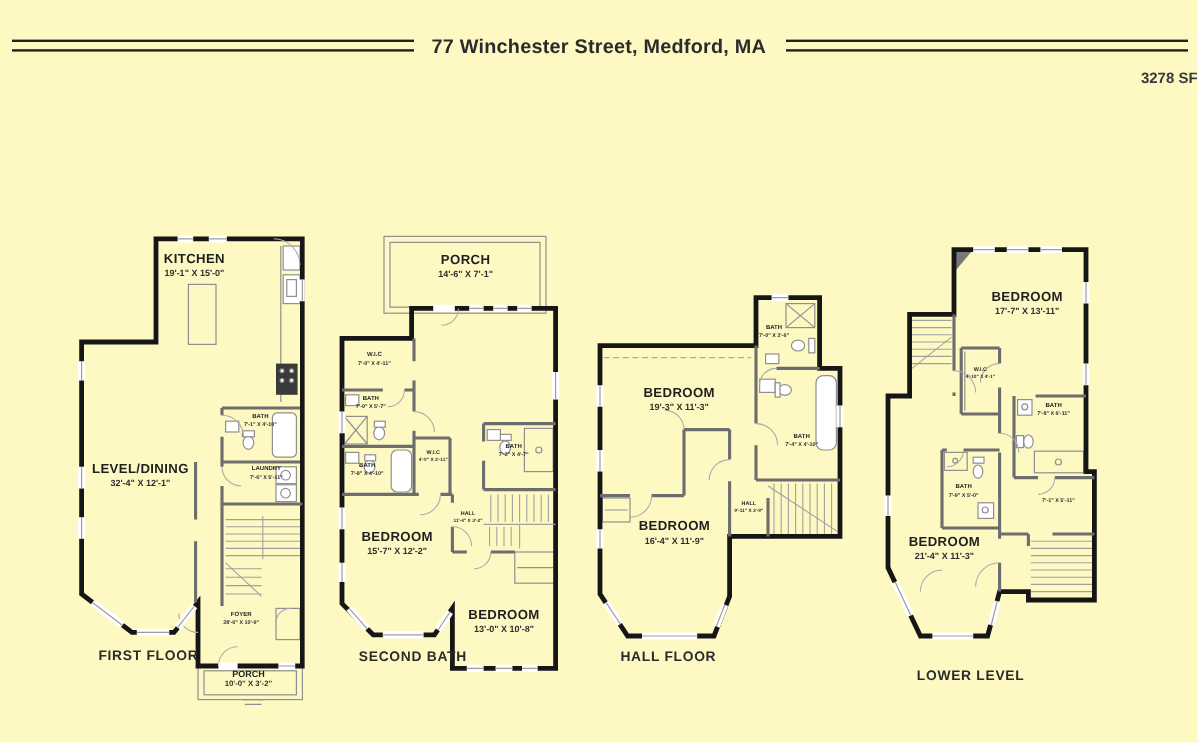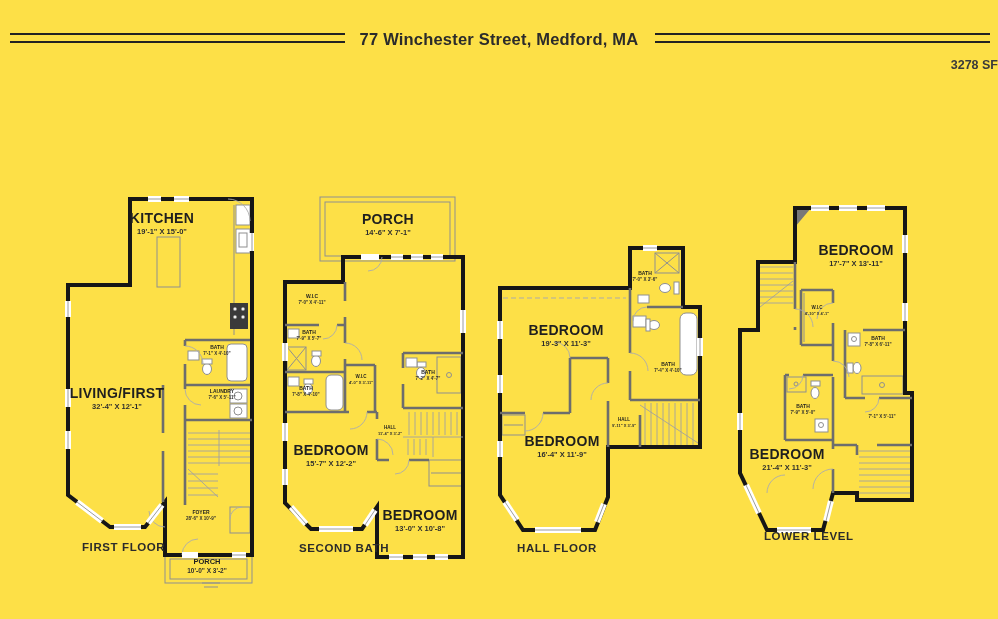--- a/index.html
+++ b/index.html
@@ -1,16 +1,16 @@
 <!DOCTYPE html>
 <html><head>
 <meta charset="utf-8">
 <style>
   html,body{margin:0;padding:0;background:#fff;}
-  .page{position:relative;width:998px;height:619px;background:#fde047;overflow:hidden;
+  .page{position:relative;width:998px;height:619px;background:#fef9c3;overflow:hidden;
         font-family:"Liberation Sans",sans-serif;}
   
   .hdr-title{position:absolute;top:30px;left:0;right:0;text-align:center;
              font-size:16.5px;font-weight:bold;color:#2b2b2b;letter-spacing:.2px;}
   .hdr-sub{position:absolute;top:58px;left:0;right:0;text-align:right;
            font-size:12.5px;font-weight:600;color:#3a3a3a;}
   .rule{position:absolute;top:33px;height:6px;border-top:2px solid #222;border-bottom:2px solid #222;}
   .rule.left{left:10px;width:335px;}
   .rule.right{right:8px;width:335px;}
   
@@ -24,21 +24,21 @@
   .tread path{stroke:#a0a0a0;stroke-width:.9;fill:none;}
   .arc path{stroke:#ababab;stroke-width:.9;fill:none;}
   .win .w{stroke:#fff;stroke-width:6;}
   .win .g{stroke:#9c9c9c;stroke-width:1;}
   .dash{stroke:#ababab;stroke-width:1;stroke-dasharray:5 3;fill:none;}
   
   .rl{position:absolute;transform:translateX(-50%);text-align:center;color:#1f1f1f;
       white-space:nowrap;line-height:1.3;}
   .rl .rn{font-weight:bold;}
   .rl .rd{font-weight:bold;color:#2e2e2e;}
-  .sz-main .rn{font-size:14px;letter-spacing:.3px;text-align:center;}
+  .sz-main .rn{font-size:11px;letter-spacing:.3px;text-align:center;}
   .sz-main .rd{font-size:7.5px;}
   .sz-small .rn{font-size:7.5px;}
   .sz-small .rd{font-size:6.5px;}
   .sz-tiny .rn{font-size:5px;}
   .sz-tiny .rd{font-size:4.5px;}
   .sz-tiny2 .rn{font-size:4.5px;}
   .sz-tiny2 .rd{font-size:4px;}
   .floor-name{position:absolute;font-size:11.5px;font-weight:bold;color:#2b2b2b;letter-spacing:.6px;padding-left:12px;}
 </style>
 </head>
@@ -333,21 +333,21 @@
       <line class="w" x1="95" y1="328" x2="100" y2="308"></line>
         <line class="g" x1="95" y1="328" x2="100" y2="308"></line>
     </g>
   </svg>
 
   <div class="rl sz-main" style="left:162px;top:209px">
     <div class="rn">KITCHEN</div>
     <div class="rd">19'-1" X 15'-0"</div>
   </div>
   <div class="rl sz-main" style="left:117px;top:384px">
-    <div class="rn">LIVING/FIRST</div>
+    <div class="rn">LEVEL/DINING</div>
     <div class="rd">32'-4" X 12'-1"</div>
   </div>
   <div class="rl sz-tiny" style="left:217px;top:344px">
     <div class="rn">BATH</div>
     <div class="rd">7'-1" X 4'-10"</div>
   </div>
   <div class="rl sz-tiny" style="left:222px;top:388px">
     <div class="rn">LAUNDRY</div>
     <div class="rd">7'-6" X 5'-11"</div>
   </div>
@@ -438,15 +438,15 @@
     <div class="rd">7'-9" X 5'-0"</div>
   </div>
   <div class="rl sz-tiny" style="left:882px;top:414px">
     <div class="rn"></div>
     <div class="rd">7'-1" X 5'-11"</div>
   </div>
   <div class="rl sz-main" style="left:787px;top:445px">
     <div class="rn">BEDROOM</div>
     <div class="rd">21'-4" X 11'-3"</div>
   </div>
-  <div class="floor-name" style="left:752px;top:530px">LOWER LEVEL</div>
+  <div class="floor-name" style="left:752px;top:558px">LOWER LEVEL</div>
 
 </div>
 
 </body></html>

